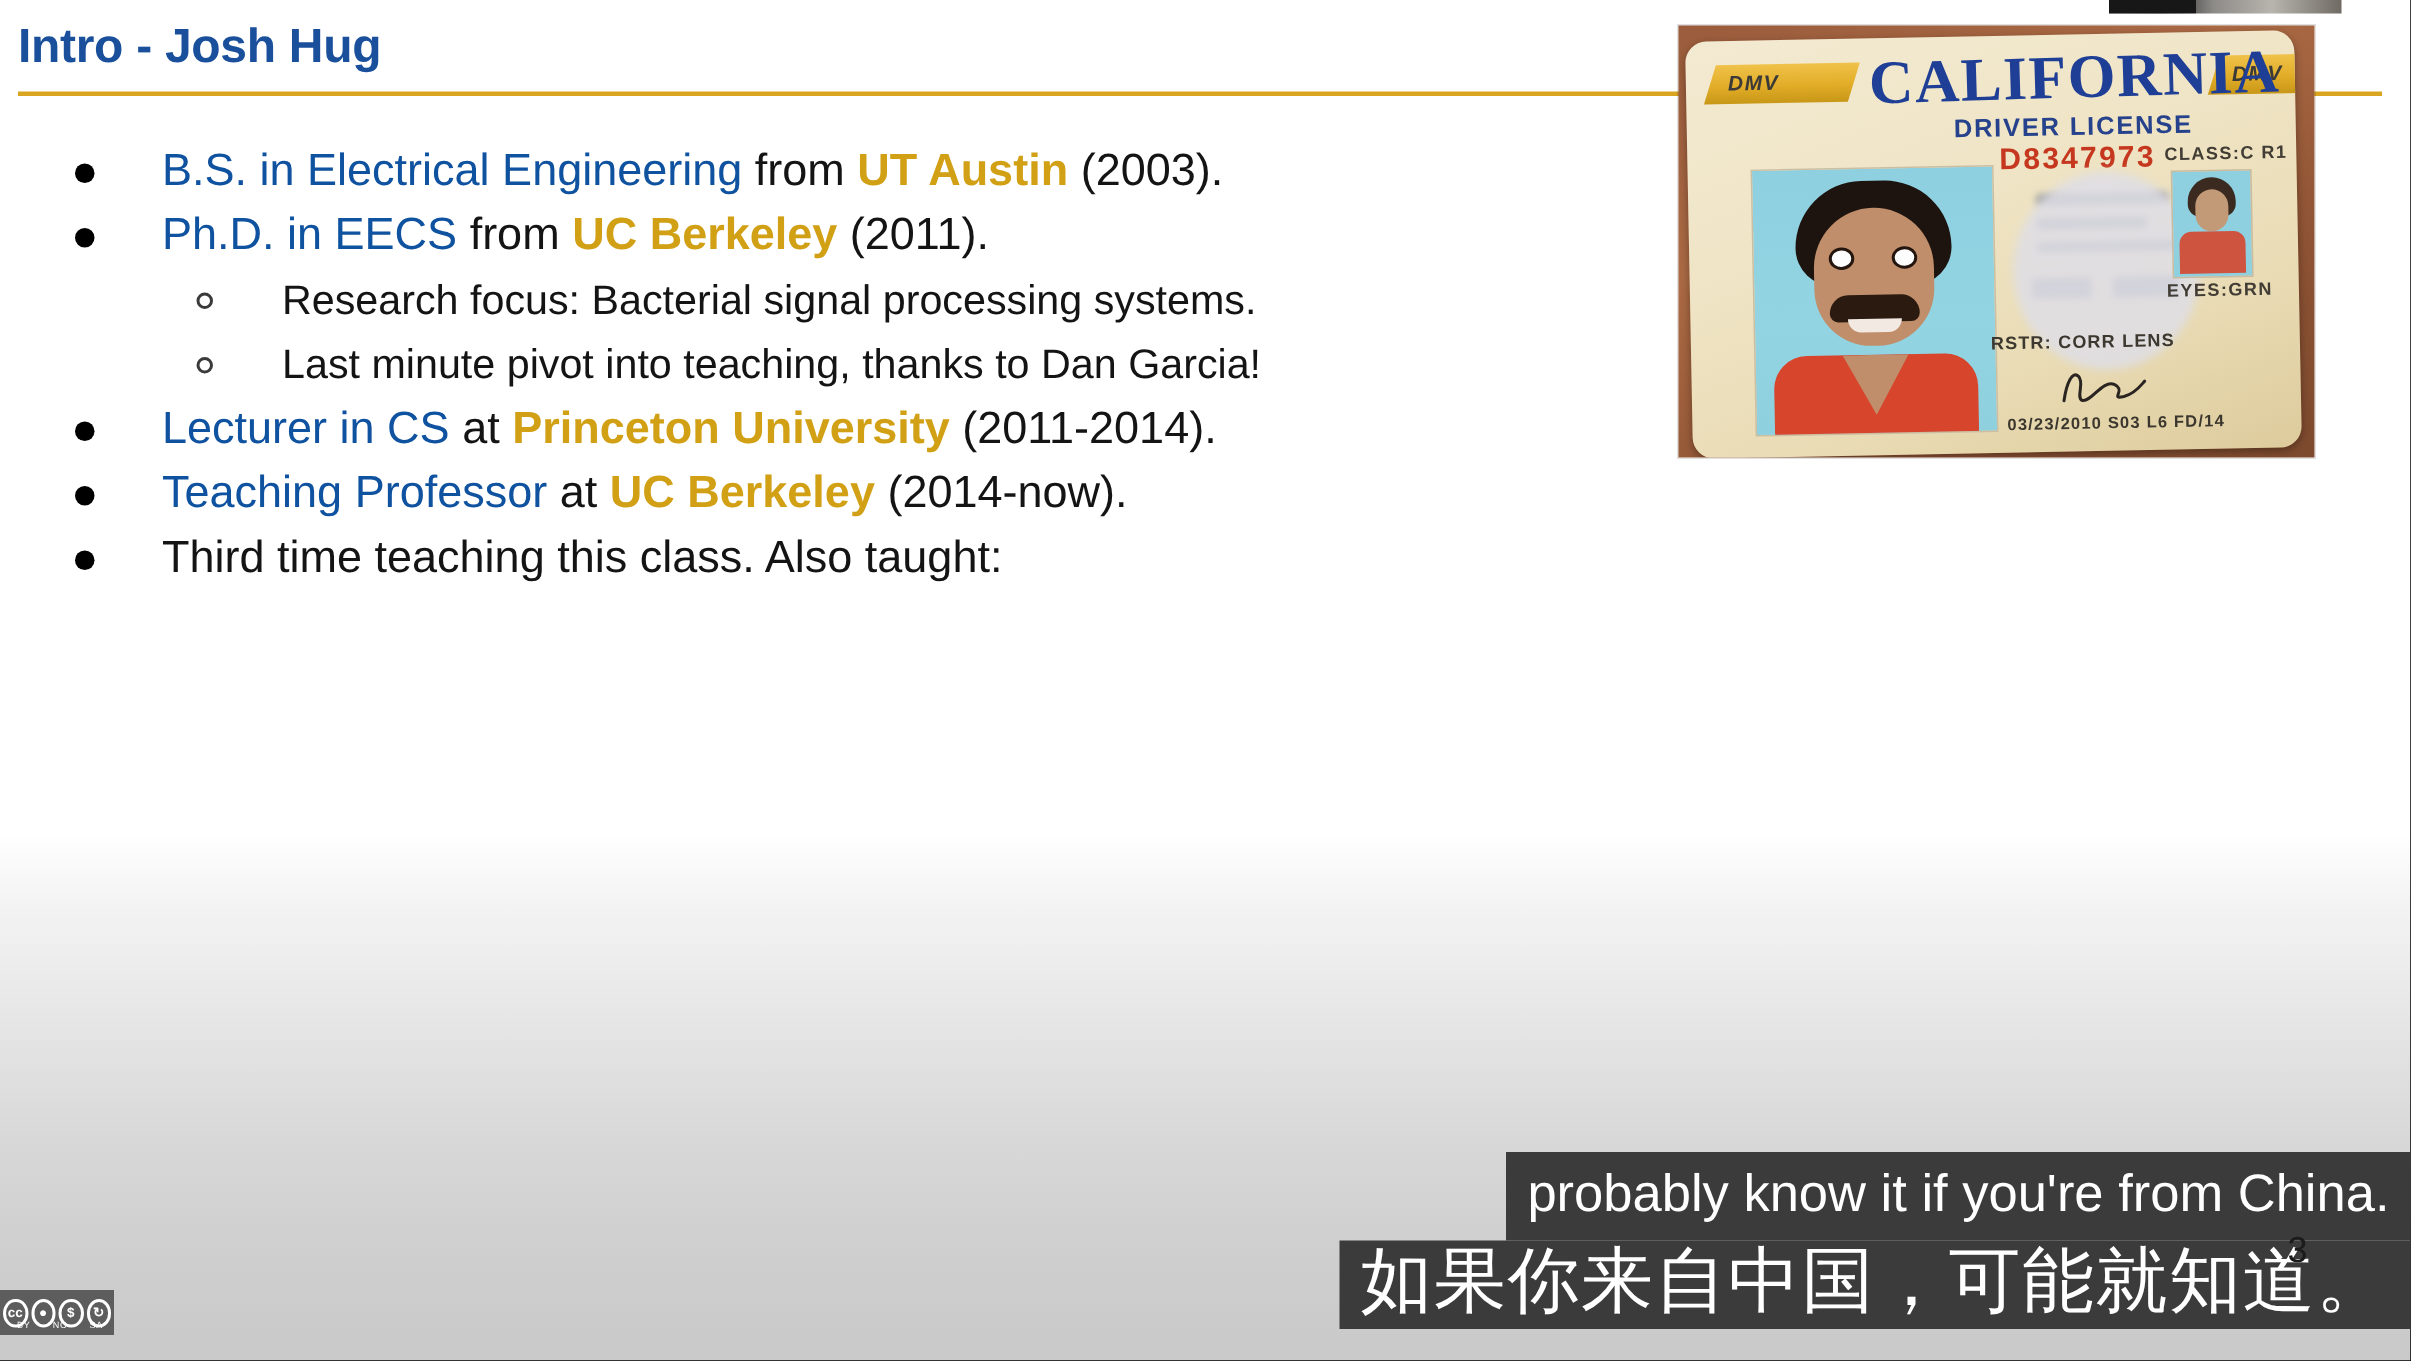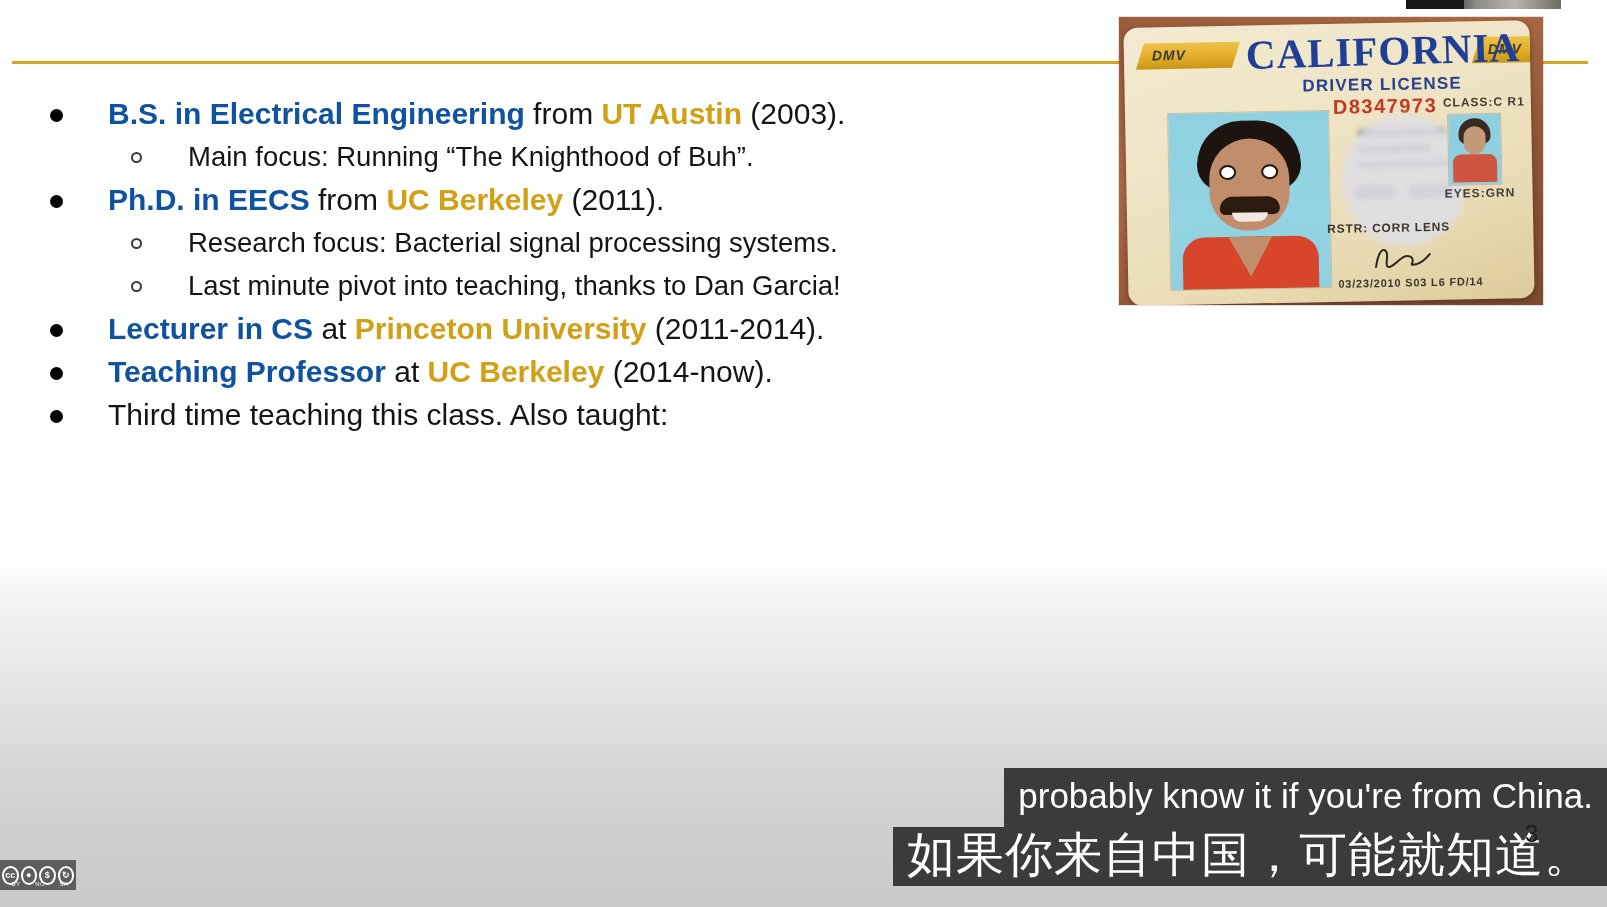--- a/index.html
+++ b/index.html
@@ -101,21 +101,21 @@
     top: 17px;
     width: 11px;
     height: 11px;
     border-radius: 50%;
     border: 2px solid #3a3a3a;
     box-sizing: border-box;
     background: transparent;
   }
   .t-blue {
     color: #0f52a0;
-    font-weight: bold;
+    font-weight: normal;
   }
   .t-gold {
     color: #d1a015;
     font-weight: bold;
   }
   .t-plain {
     color: #141414;
     font-weight: normal;
   }
   .t-link {
@@ -397,25 +397,25 @@
 </style>
 </head>
 <body>
 
 <div id="stage">
 
   <div id="webcam-sliver">
     <div class="wc-dark"></div>
   </div>
 
+  <div id="slide-title">Intro - Josh Hug</div>
   <div id="title-rule"></div>
 
   <div id="bullet-list">
       <div class="bullet-row lvl1"><span class="bullet-mark-l1"></span><span class="t-blue">B.S. in Electrical Engineering</span><span class="t-plain"> from </span><span class="t-gold">UT Austin</span><span class="t-plain"> (2003).</span></div>
-      <div class="bullet-row lvl2"><span class="bullet-mark-l2"></span><span class="t-plain">Main focus: Running “The Knighthood of Buh”.</span></div>
       <div class="bullet-row lvl1"><span class="bullet-mark-l1"></span><span class="t-blue">Ph.D. in EECS</span><span class="t-plain"> from </span><span class="t-gold">UC Berkeley</span><span class="t-plain"> (2011).</span></div>
       <div class="bullet-row lvl2"><span class="bullet-mark-l2"></span><span class="t-plain">Research focus: Bacterial signal processing systems.</span></div>
       <div class="bullet-row lvl2"><span class="bullet-mark-l2"></span><span class="t-plain">Last minute pivot into teaching, thanks to Dan Garcia!</span></div>
       <div class="bullet-row lvl1"><span class="bullet-mark-l1"></span><span class="t-blue">Lecturer in CS</span><span class="t-plain"> at </span><span class="t-gold">Princeton University</span><span class="t-plain"> (2011-2014).</span></div>
       <div class="bullet-row lvl1"><span class="bullet-mark-l1"></span><span class="t-blue">Teaching Professor</span><span class="t-plain"> at </span><span class="t-gold">UC Berkeley</span><span class="t-plain"> (2014-now).</span></div>
       <div class="bullet-row lvl1"><span class="bullet-mark-l1"></span><span class="t-plain">Third time teaching this class. Also taught:</span></div>
     </div>
 
   <div id="license-photo">
     <div id="license-card">

